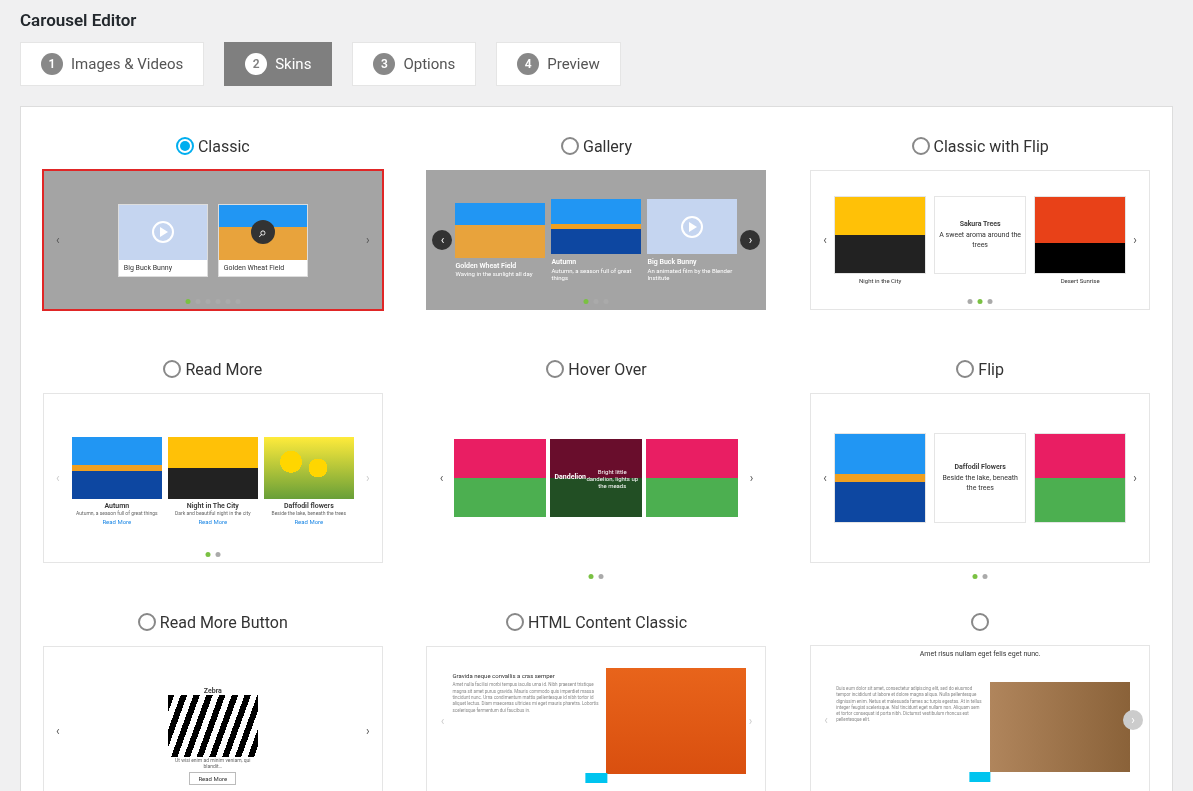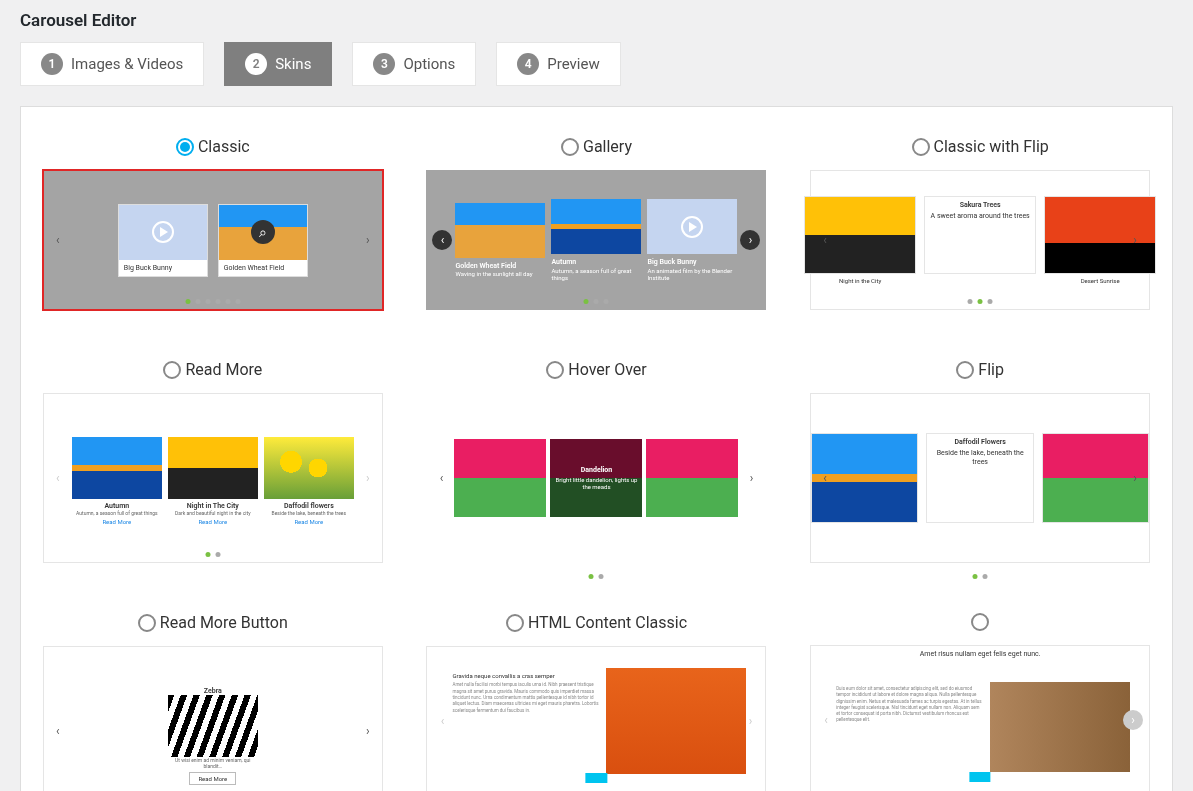--- a/index.html
+++ b/index.html
@@ -6,21 +6,21 @@
 body { font-family: -apple-system, BlinkMacSystemFont, "Segoe UI", Roboto, sans-serif; background: #f0f0f1; color: #333; padding: 10px 20px 20px; }
 .page-title { font-size: 17px; font-weight: 600; color: #23282d; margin-bottom: 12px; }
 .wizard { display: flex; gap: 20px; margin-bottom: 20px; }
 .wiz-step { display: flex; align-items: center; gap: 8px; background: #fff; border: 1px solid #e5e5e5; padding: 10px 20px; cursor: pointer; font-size: 15px; color: #555; }
 .wiz-step.active { background: #7f7f7f; color: #fff; border-color: #7f7f7f; }
 .wiz-num { display: inline-flex; align-items: center; justify-content: center; width: 22px; height: 22px; border-radius: 50%; background: #888; color: #fff; font-size: 12px; font-weight: 600; }
 .wiz-step.active .wiz-num { background: #fff; color: #7f7f7f; }
 .save-btn { background: #00aeef; color: #fff; border: none; padding: 14px 34px; font-size: 15px; cursor: pointer; }
 .skins-box { border: 1px solid #ddd; background: #fff; padding: 30px 10px; display: grid; grid-template-columns: repeat(3, 1fr); gap: 50px 20px; }
 .skin { display: flex; flex-direction: column; align-items: center; }
-.skin-head { display: flex; align-items: flex-end; gap: 4px; margin-bottom: 14px; cursor: pointer; }
+.skin-head { display: flex; align-items: flex-start; gap: 4px; margin-bottom: 14px; cursor: pointer; }
 .radio { width: 18px; height: 18px; border: 2px solid #00aeef; border-radius: 50%; display: flex; align-items: center; justify-content: center; }
 .radio.checked::after { content: ''; width: 10px; height: 10px; background: #00aeef; border-radius: 50%; }
 .skin-head.unchecked .radio { border-color: #888; }
 .skin-name { font-size: 16px; color: #333; }
 .preview { width: 340px; height: 140px; position: relative; display: flex; align-items: center; justify-content: center; }
 .preview.selected { outline: 2px solid #e02626; outline-offset: -1px; }
 .arrow { position: absolute; top: 50%; transform: translateY(-50%); width: 18px; height: 18px; display: flex; align-items: center; justify-content: center; font-size: 12px; color: #555; }
 .arrow.left { left: 6px; }
 .arrow.right { right: 6px; }
 .arrow.dark { background: #333; color: #fff; border-radius: 50%; width: 20px; height: 20px; }
@@ -52,39 +52,39 @@
 
 
 .gallery-bg { background: #a4a4a4; width: 100%; height: 100%; display: flex; align-items: center; justify-content: center; gap: 6px; padding: 0 26px; }
 .gcard { width: 90px; display: flex; flex-direction: column; }
 .gthumb { height: 55px; width: 100%; position: relative; }
 .glabel { font-size: 6px; color: #fff; margin-top: 4px; line-height: 1.2; }
 .gtitle { font-weight: 600; font-size: 7px; }
 
 
 .white-bg { background: #fff; width: 100%; height: 100%; border: 1px solid #e5e5e5; display: flex; align-items: center; justify-content: center; gap: 8px; }
-.fcard { width: 112px; height: 78px; border: 1px solid #e5e5e5; display: flex; flex-direction: column; align-items: center; }
+.fcard { width: 92px; height: 78px; border: 1px solid #e5e5e5; display: flex; flex-direction: column; align-items: center; justify-content: center; }
 .fimg { width: 100%; height: 100%; }
 .ftext { font-size: 7px; text-align: center; padding: 4px; line-height: 1.3; }
 .ftitle { font-weight: 600; margin-bottom: 2px; display: block; }
 .fcap { font-size: 6px; margin-top: 3px; text-align: center; }
 
 
 .rm-bg { background: #fff; width: 100%; height: 100%; border: 1px solid #e5e5e5; display: flex; align-items: center; justify-content: center; gap: 6px; padding-top: 6px; }
 .rmcard { width: 90px; display: flex; flex-direction: column; align-items: center; }
 .rmthumb { width: 100%; height: 62px; }
 .rmtitle { font-size: 7px; font-weight: 600; margin-top: 3px; }
 .rmsub { font-size: 5px; color: #666; text-align: center; line-height: 1.2; }
 .rmlink { font-size: 6px; color: #1e88e5; margin-top: 2px; }
 .rmbtn { font-size: 6px; border: 1px solid #bbb; padding: 2px 8px; margin-top: 3px; }
 
 
 .hover-bg { background: #fff; width: 100%; height: 100%; display: flex; align-items: center; justify-content: center; gap: 4px; }
 .hitem { width: 92px; height: 78px; position: relative; }
-.hoverlay { position: absolute; inset: 0; background: rgba(0,0,0,0.55); color: #fff; display: flex; flex-direction: column; align-items: center; justify-content: center; font-size: 6px; text-align: center; padding: 4px; }
+.hoverlay { position: absolute; inset: 0; background: rgba(0,0,0,0.55); color: #fff; display: flex; flex-direction: row; align-items: center; justify-content: center; font-size: 6px; text-align: center; padding: 4px; }
 .hoverlay b { font-size: 7px; margin-bottom: 2px; }
 
 
 .html-bg { background: #fff; width: 100%; height: 100%; border: 1px solid #e5e5e5; display: flex; align-items: center; justify-content: center; position: relative; }
 .html-content { display: flex; width: 300px; height: 106px; }
 .html-text { flex: 1; font-size: 4.5px; color: #888; padding: 4px 6px; line-height: 1.4; }
 .html-text-title { font-size: 6px; color: #333; margin-bottom: 2px; display: block; }
 .html-img { width: 140px; height: 100%; }
 .html-title-top { position: absolute; top: 4px; font-size: 7px; width: 100%; text-align: center; }
 .html-btn { position: absolute; bottom: 12px; left: 50%; transform: translateX(-50%); background: #00c4ef; padding: 2px 10px; font-size: 5px; }

